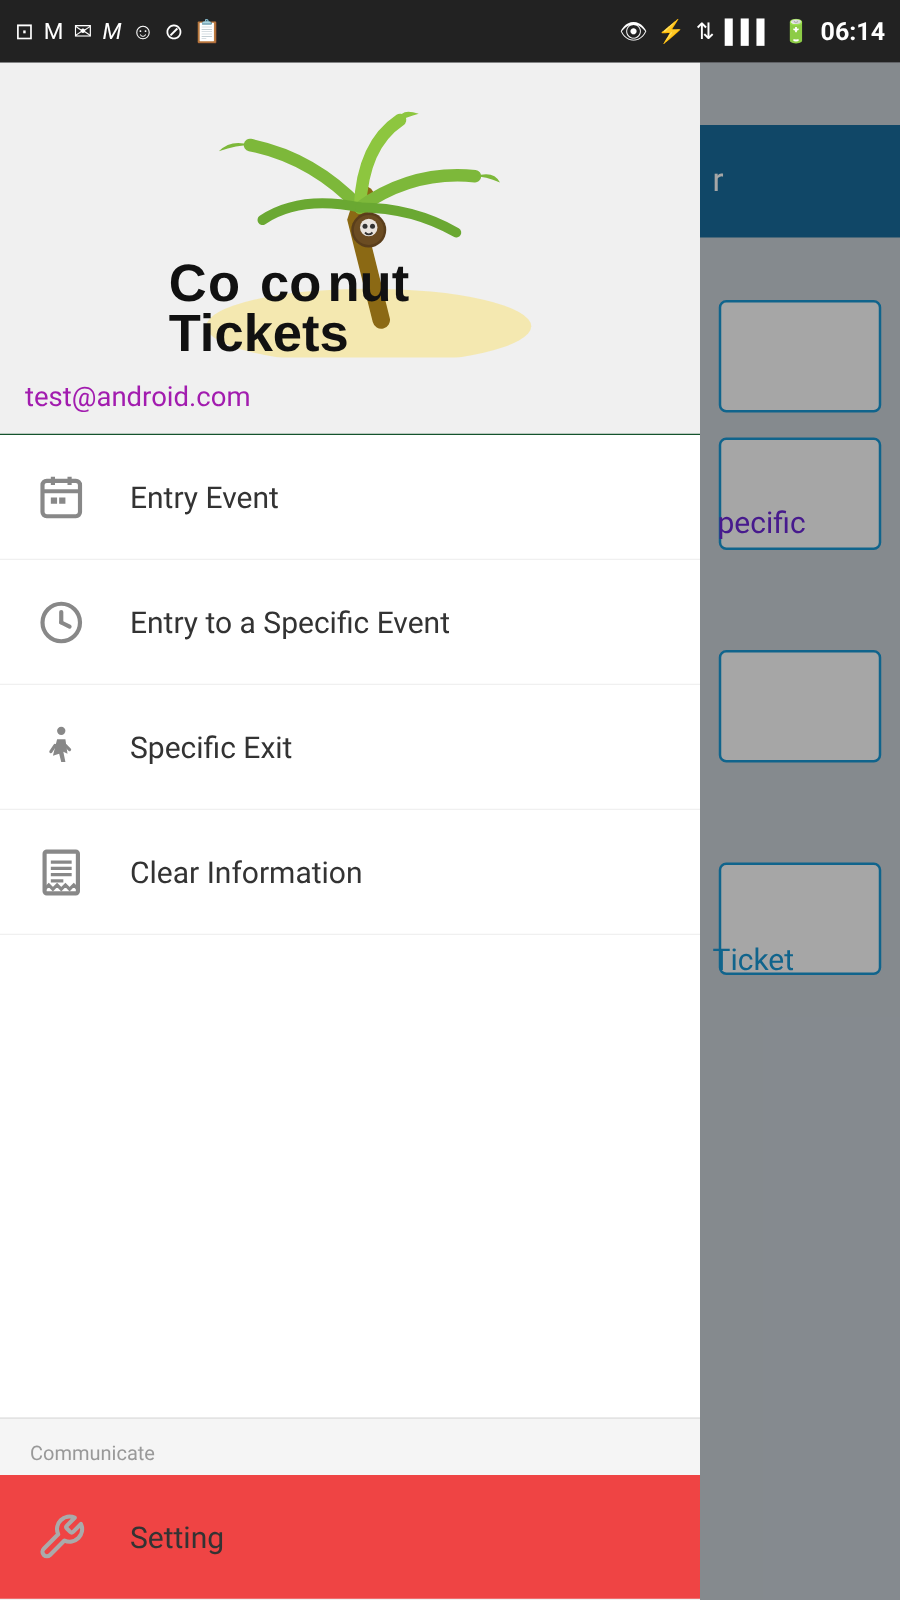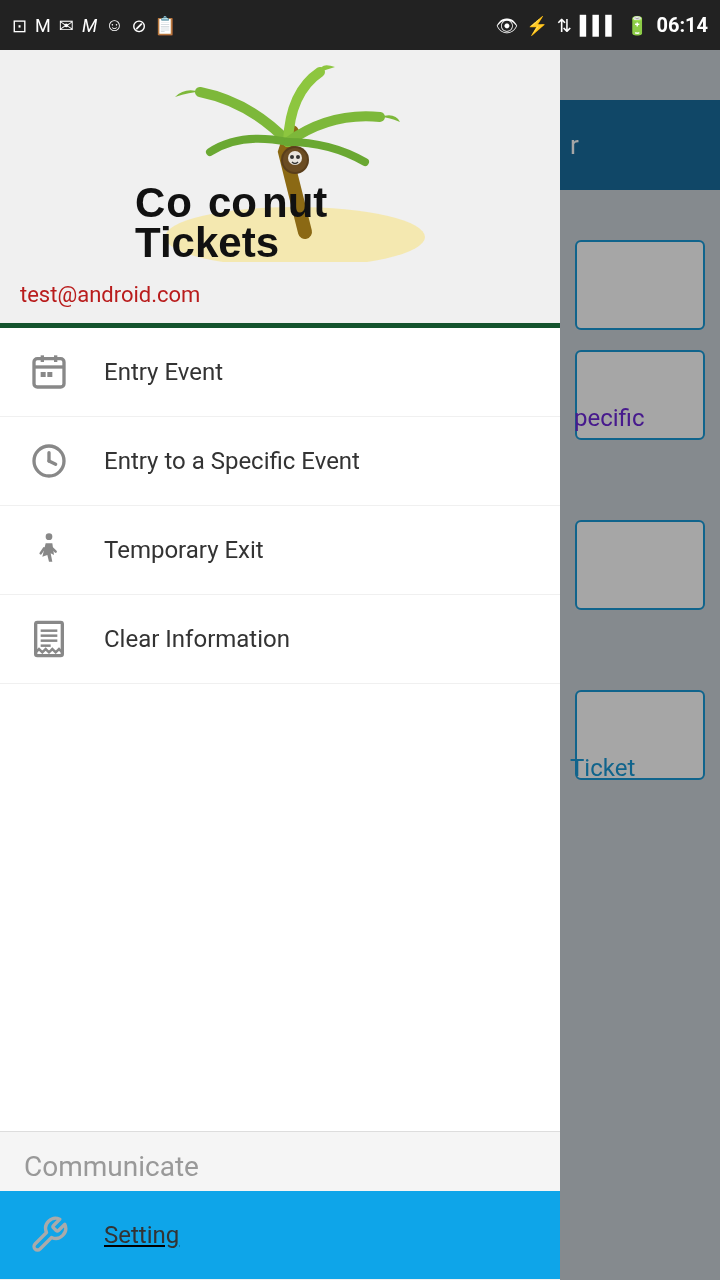--- a/index.html
+++ b/index.html
@@ -90,51 +90,51 @@
       height: 1230px;
       background: #f5f5f5;
       z-index: 50;
       display: flex;
       flex-direction: column;
     }
 
     
     .drawer-header {
       background: #f0f0f0;
-      padding: 12px 20px 16px 20px;
-      border-bottom: 5px solid #14532d;
+      padding: 36px 20px 16px 20px;
+      border-bottom: 1px solid #14532d;
     }
     .logo-area {
       display: flex;
       justify-content: center;
       align-items: center;
       margin-bottom: 10px;
     }
     .logo-svg {
       width: 320px;
       height: 200px;
     }
     .user-email {
-      color: #b91c1c;
+      color: #a21caf;
       font-size: 22px;
       margin-top: 20px;
     }
 
     
     .drawer-menu {
       flex: 1;
       background: #fff;
       overflow: hidden;
     }
 
     .menu-item {
       display: flex;
       align-items: center;
       padding: 0 24px;
-      height: 89px;
+      height: 100px;
       cursor: pointer;
       border-bottom: 1px solid #f0f0f0;
     }
     .menu-icon {
       width: 50px;
       height: 50px;
       display: flex;
       align-items: center;
       justify-content: center;
       margin-right: 30px;
@@ -150,27 +150,26 @@
       color: #333;
     }
 
     
     .communicate-section {
       background: #f5f5f5;
       border-top: 1px solid #ddd;
     }
     .communicate-header {
       padding: 18px 24px 8px 24px;
-      font-size: 28px;
+      font-size: 16px;
       color: #999;
       font-weight: 400;
     }
     .communicate-items {
-      background: #0ea5e9;
-      text-decoration: underline;
+      background: #ef4444;
     }
 
     
     .drawer-shadow {
       position: absolute;
       top: 50px;
       left: 560px;
       width: 160px;
       height: 1230px;
       background: rgba(0,0,0,0.35);
@@ -292,21 +291,21 @@
 
     <div class="menu-item">
       <div class="menu-icon">
         <svg viewBox="0 0 24 24" xmlns="http://www.w3.org/2000/svg">
           <circle cx="12" cy="4" r="2" fill="#888"></circle>
           <path d="M10 8 L8 16 L11 15 L12 19 L14 19 L13 14 L15 15 L14 8 Z" fill="#888"></path>
           <line x1="9" y1="11" x2="7" y2="14" stroke="#888" stroke-width="1.5" stroke-linecap="round"></line>
           <line x1="14" y1="11" x2="16" y2="13" stroke="#888" stroke-width="1.5" stroke-linecap="round"></line>
         </svg>
       </div>
-      <span class="menu-label">Temporary Exit</span>
+      <span class="menu-label">Specific Exit</span>
     </div>
 
 
     <div class="menu-item">
       <div class="menu-icon">
         <svg viewBox="0 0 24 24" xmlns="http://www.w3.org/2000/svg">
           <rect x="4" y="2" width="16" height="20" rx="1" fill="none" stroke="#888" stroke-width="2"></rect>
           <line x1="7" y1="7" x2="17" y2="7" stroke="#888" stroke-width="1.5"></line>
           <line x1="7" y1="10" x2="17" y2="10" stroke="#888" stroke-width="1.5"></line>
           <line x1="7" y1="13" x2="17" y2="13" stroke="#888" stroke-width="1.5"></line>

